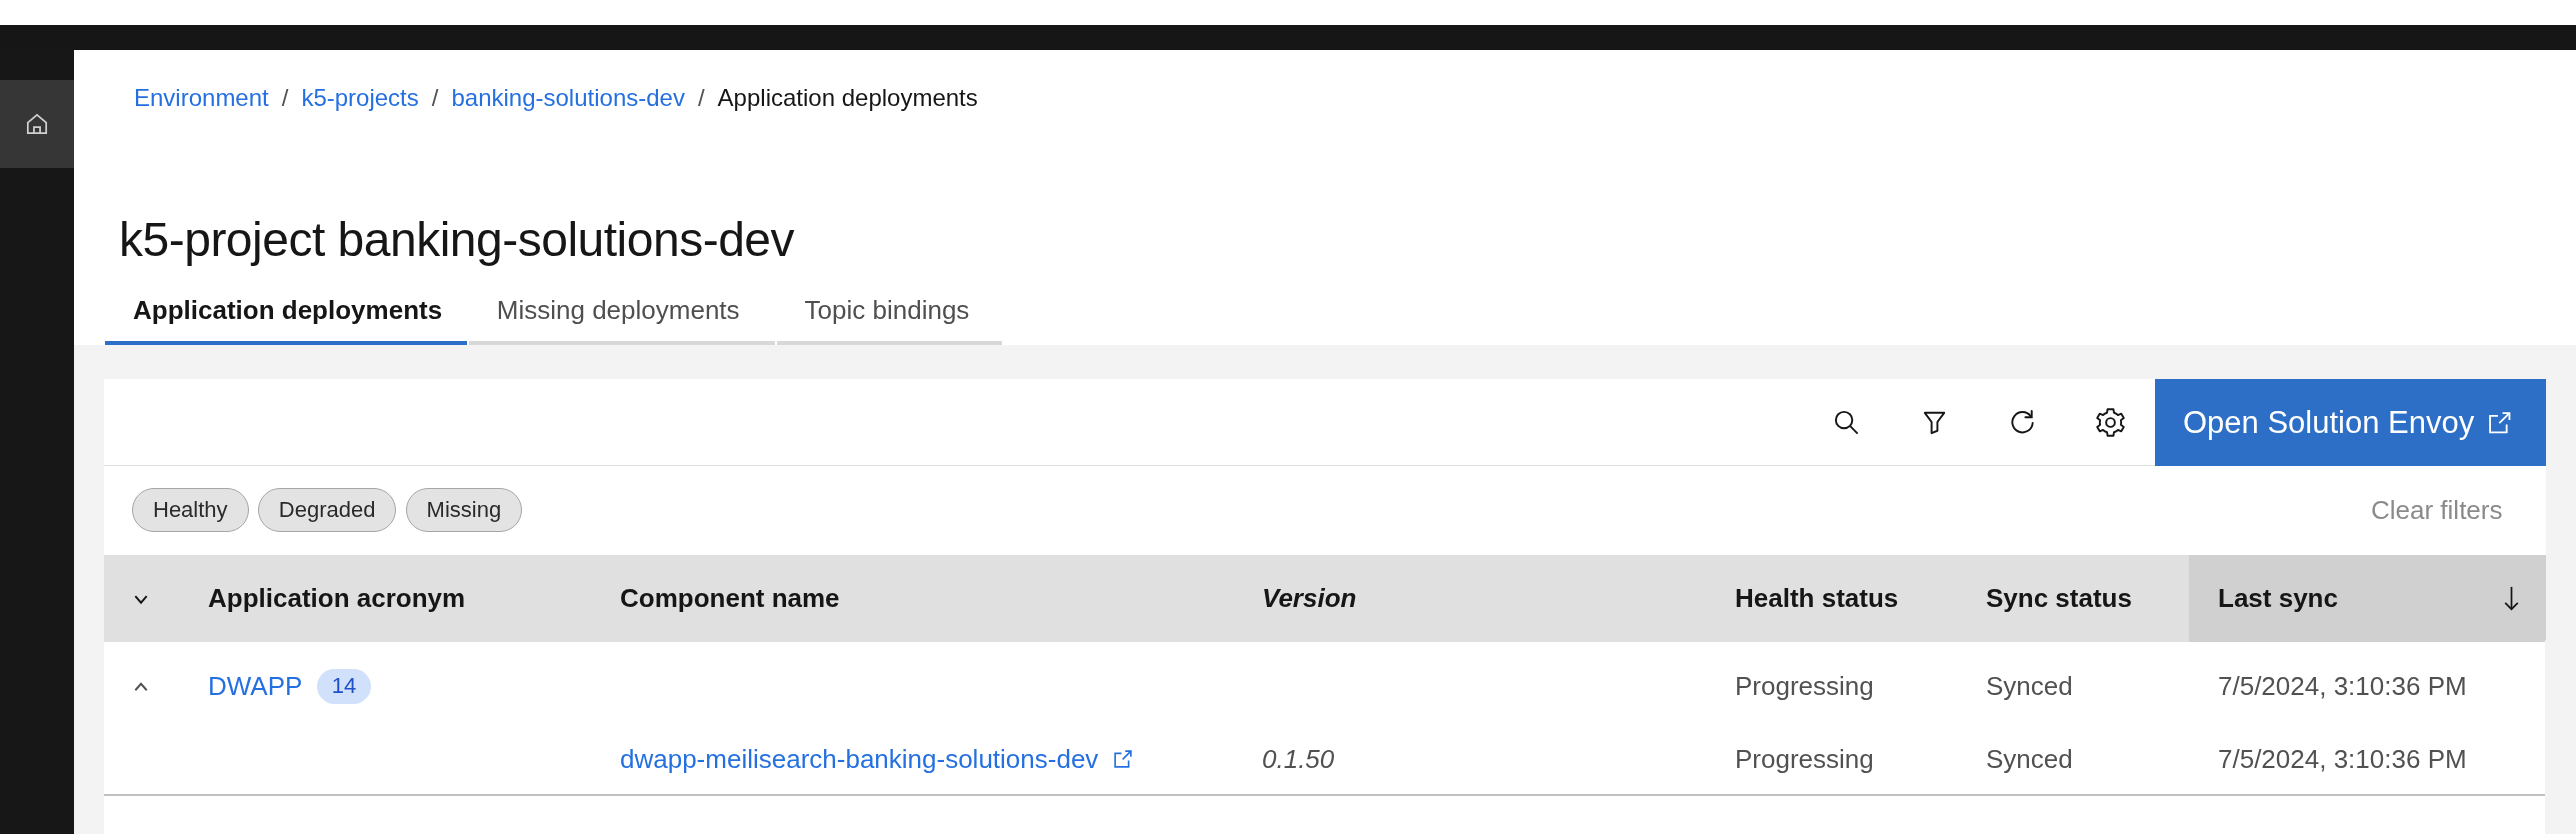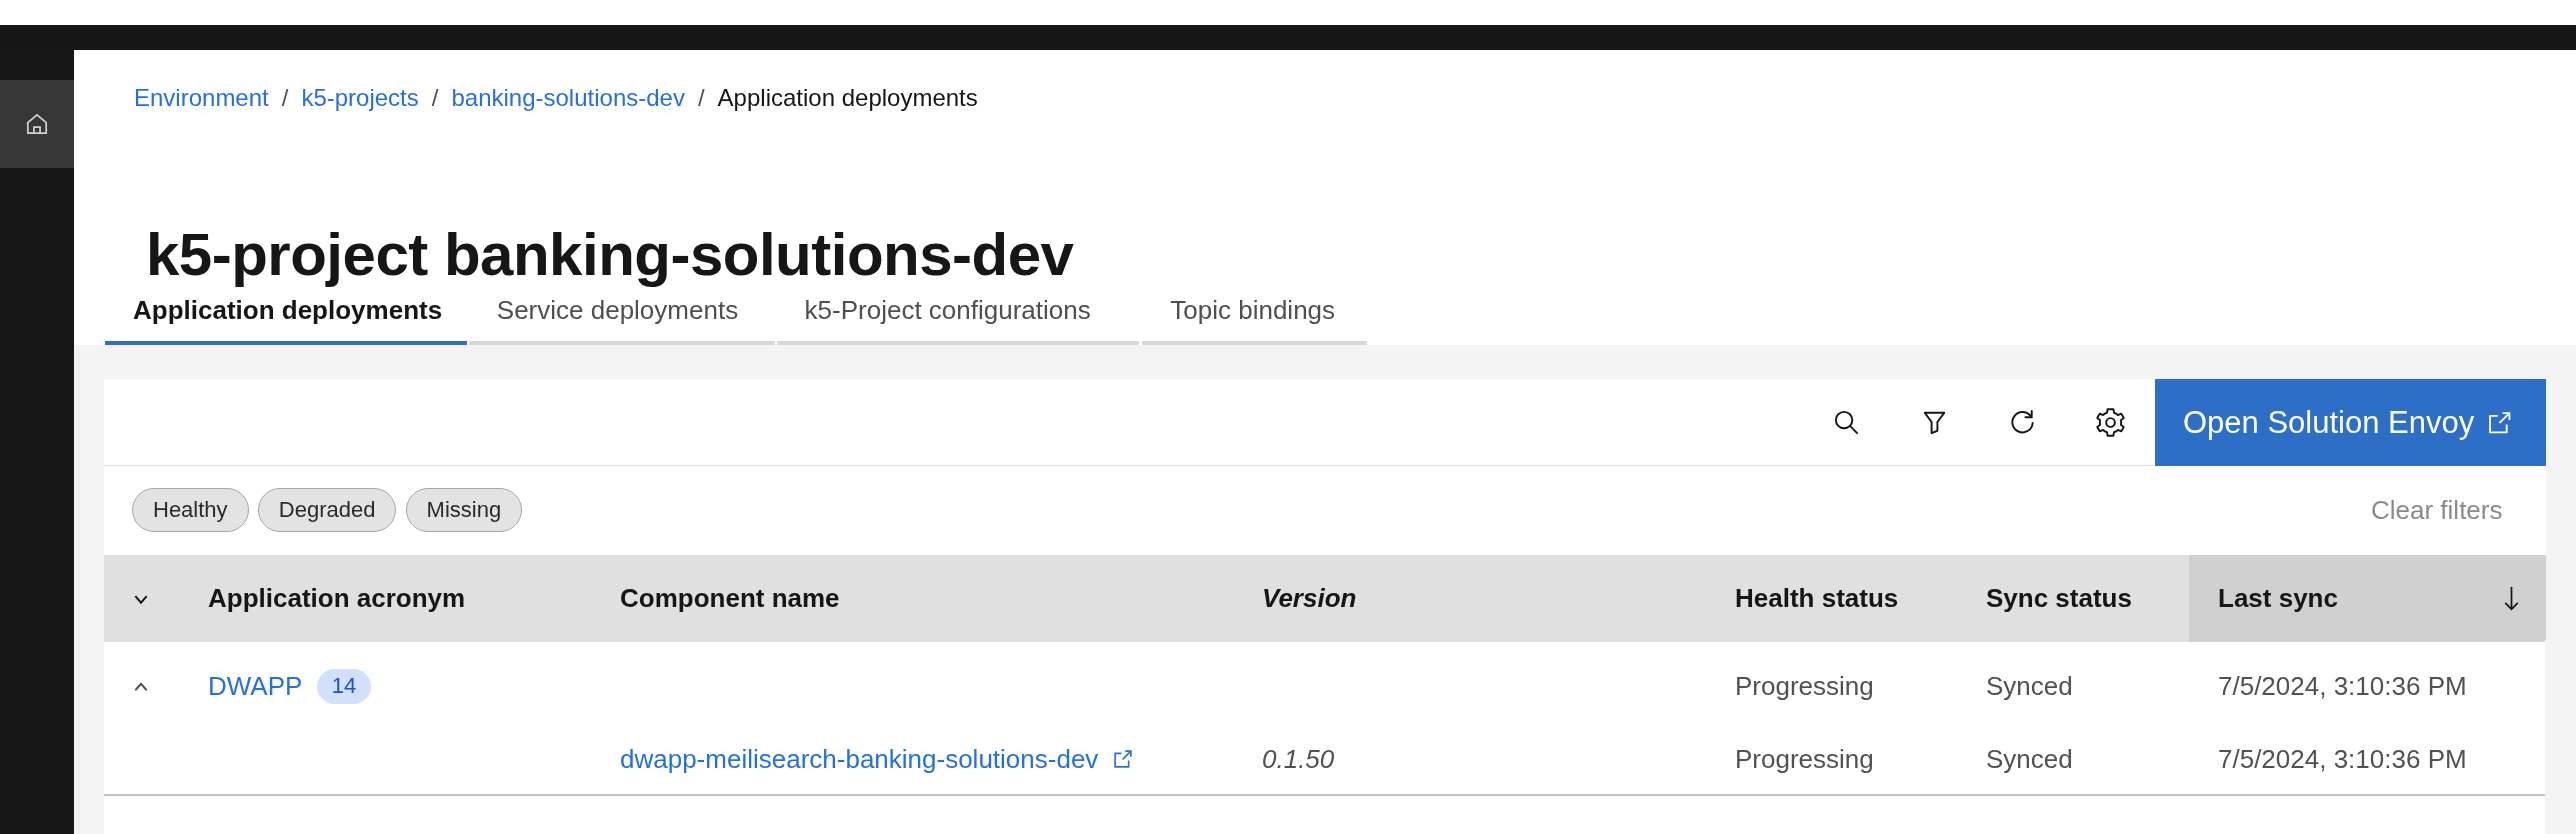--- a/index.html
+++ b/index.html
@@ -15,21 +15,21 @@
   .sidenav .nav-item.selected{background:#363636;}
   .sidenav svg{stroke:#d0d0d0;}
 
   
   .content{position:absolute;left:74px;top:25px;width:2502px;height:809px;background:#fff;}
   .upper{position:relative;width:100%;height:295px;background:#fff;}
   .breadcrumb{position:absolute;left:60px;top:34px;font-size:24px;color:#525252;display:flex;align-items:center;gap:13px;}
   .breadcrumb a{color:#2570e0;text-decoration:none;cursor:pointer;}
   .breadcrumb .sep{color:#525252;}
   .breadcrumb .current{color:#161616;}
-  .page-title{position:absolute;left:72px;top:130px;font-size:60px;font-weight:700;color:#161616;letter-spacing:-0.5px;}
+  .page-title{position:absolute;left:45px;top:130px;font-size:48px;font-weight:400;color:#161616;letter-spacing:-0.5px;}
 
   .tabs{position:absolute;left:31px;bottom:0;display:flex;}
   .tab{height:66px;display:flex;align-items:center;padding-left:28px;box-sizing:border-box;font-size:26px;color:#4f4f4f;border-bottom:4.6px solid #d8d8d8;cursor:pointer;}
   .tab.active{font-weight:700;color:#161616;border-bottom-color:#2d6fc7;}
   .tab1{width:362px;margin-right:1.8px;}
   .tab2{width:306px;margin-right:1.8px;}
   .tab3{width:362px;margin-right:3.7px;}
   .tab4{width:225px;}
 
   .lower{position:absolute;left:0;top:295px;width:2502px;height:515px;background:#f3f3f3;}
@@ -102,22 +102,21 @@
         <span class="sep">/</span>
         <a>banking-solutions-dev</a>
         <span class="sep">/</span>
         <span class="current">Application deployments</span>
       </div>
 
       <h1 class="page-title">k5-project banking-solutions-dev</h1>
 
       <div class="tabs">
         <div class="tab tab1 active">Application deployments</div>
-        <div class="tab tab2">Service deployments</div>
-        <div class="tab tab3">k5-Project configurations</div>
+        <div class="tab tab2">Missing deployments</div>
         <div class="tab tab4">Topic bindings</div>
       </div>
     </div>
 
     <div class="lower">
       <div class="card">
 
         <div class="toolbar">
           <div class="spacer"></div>
           <button class="icon-btn">

